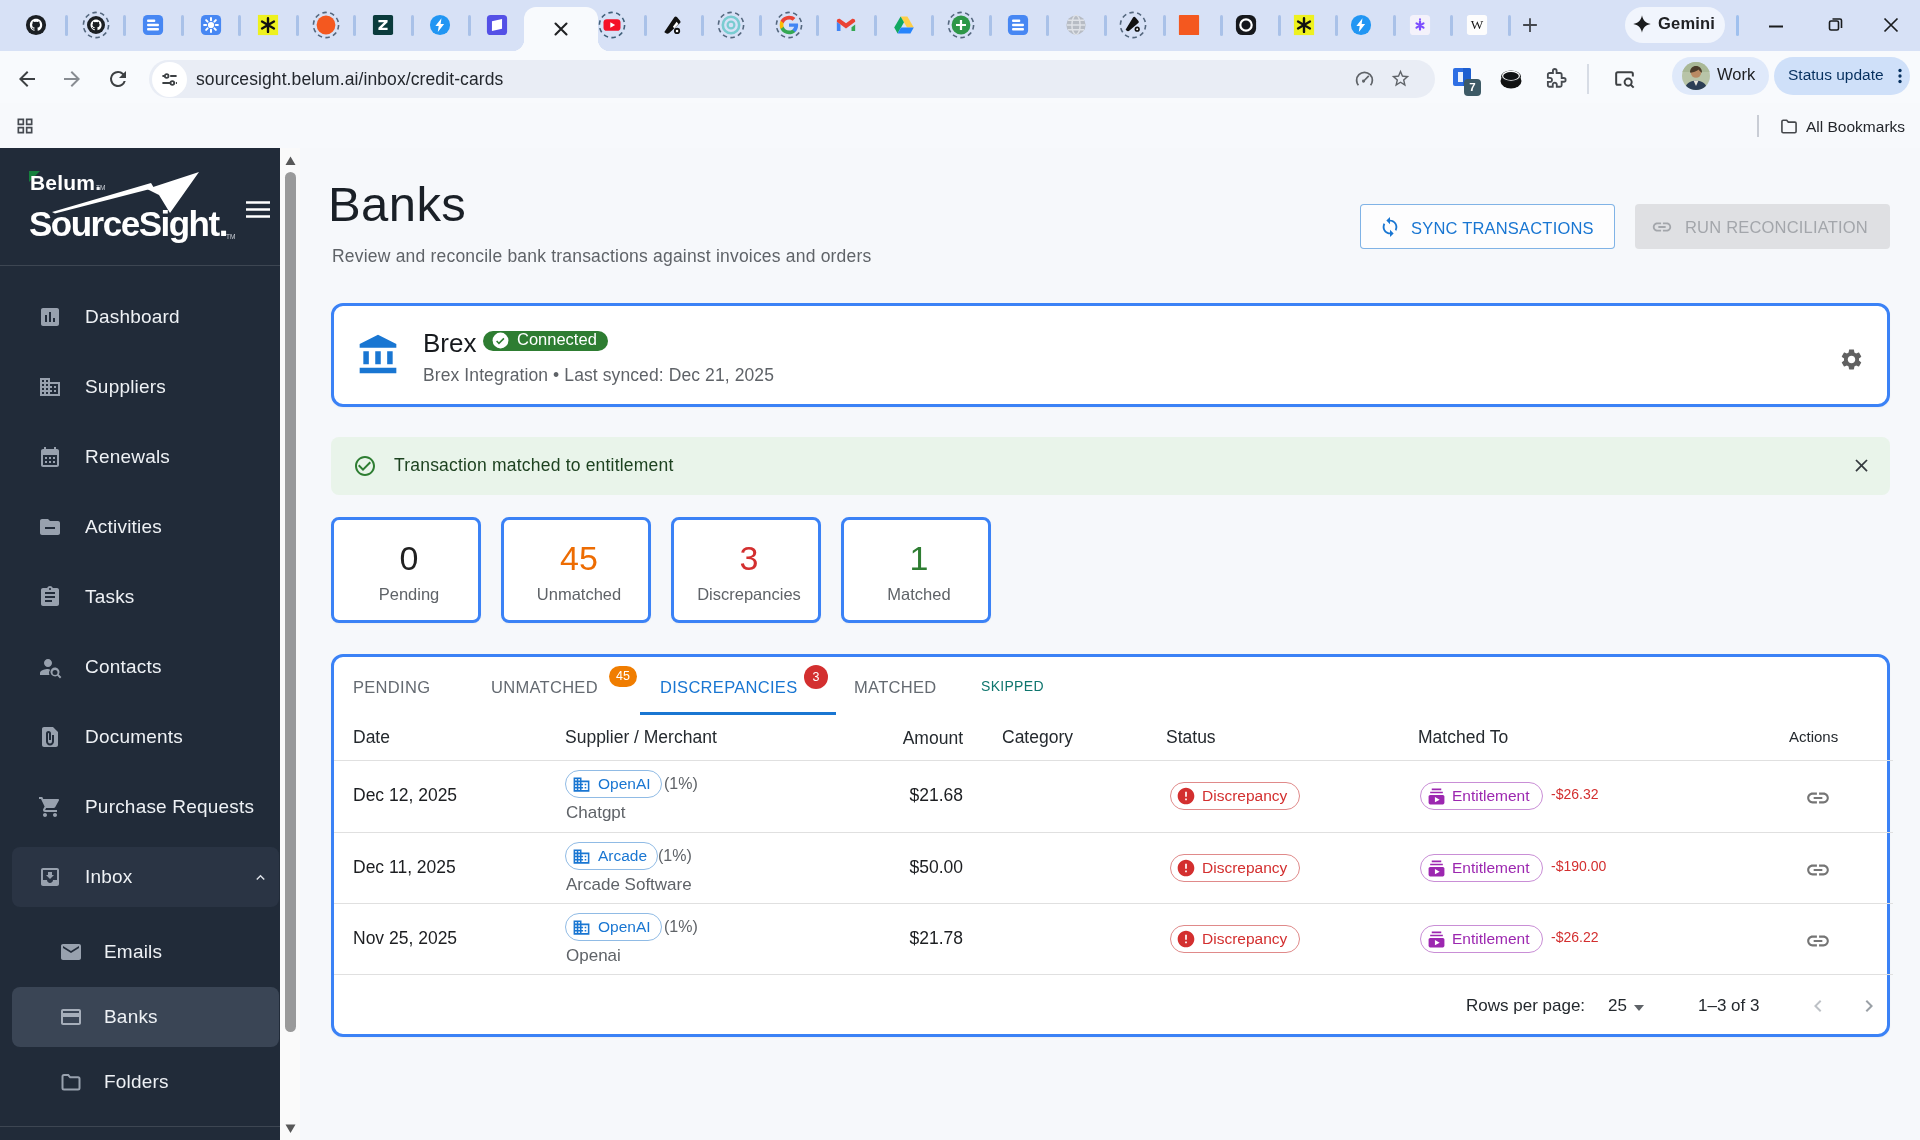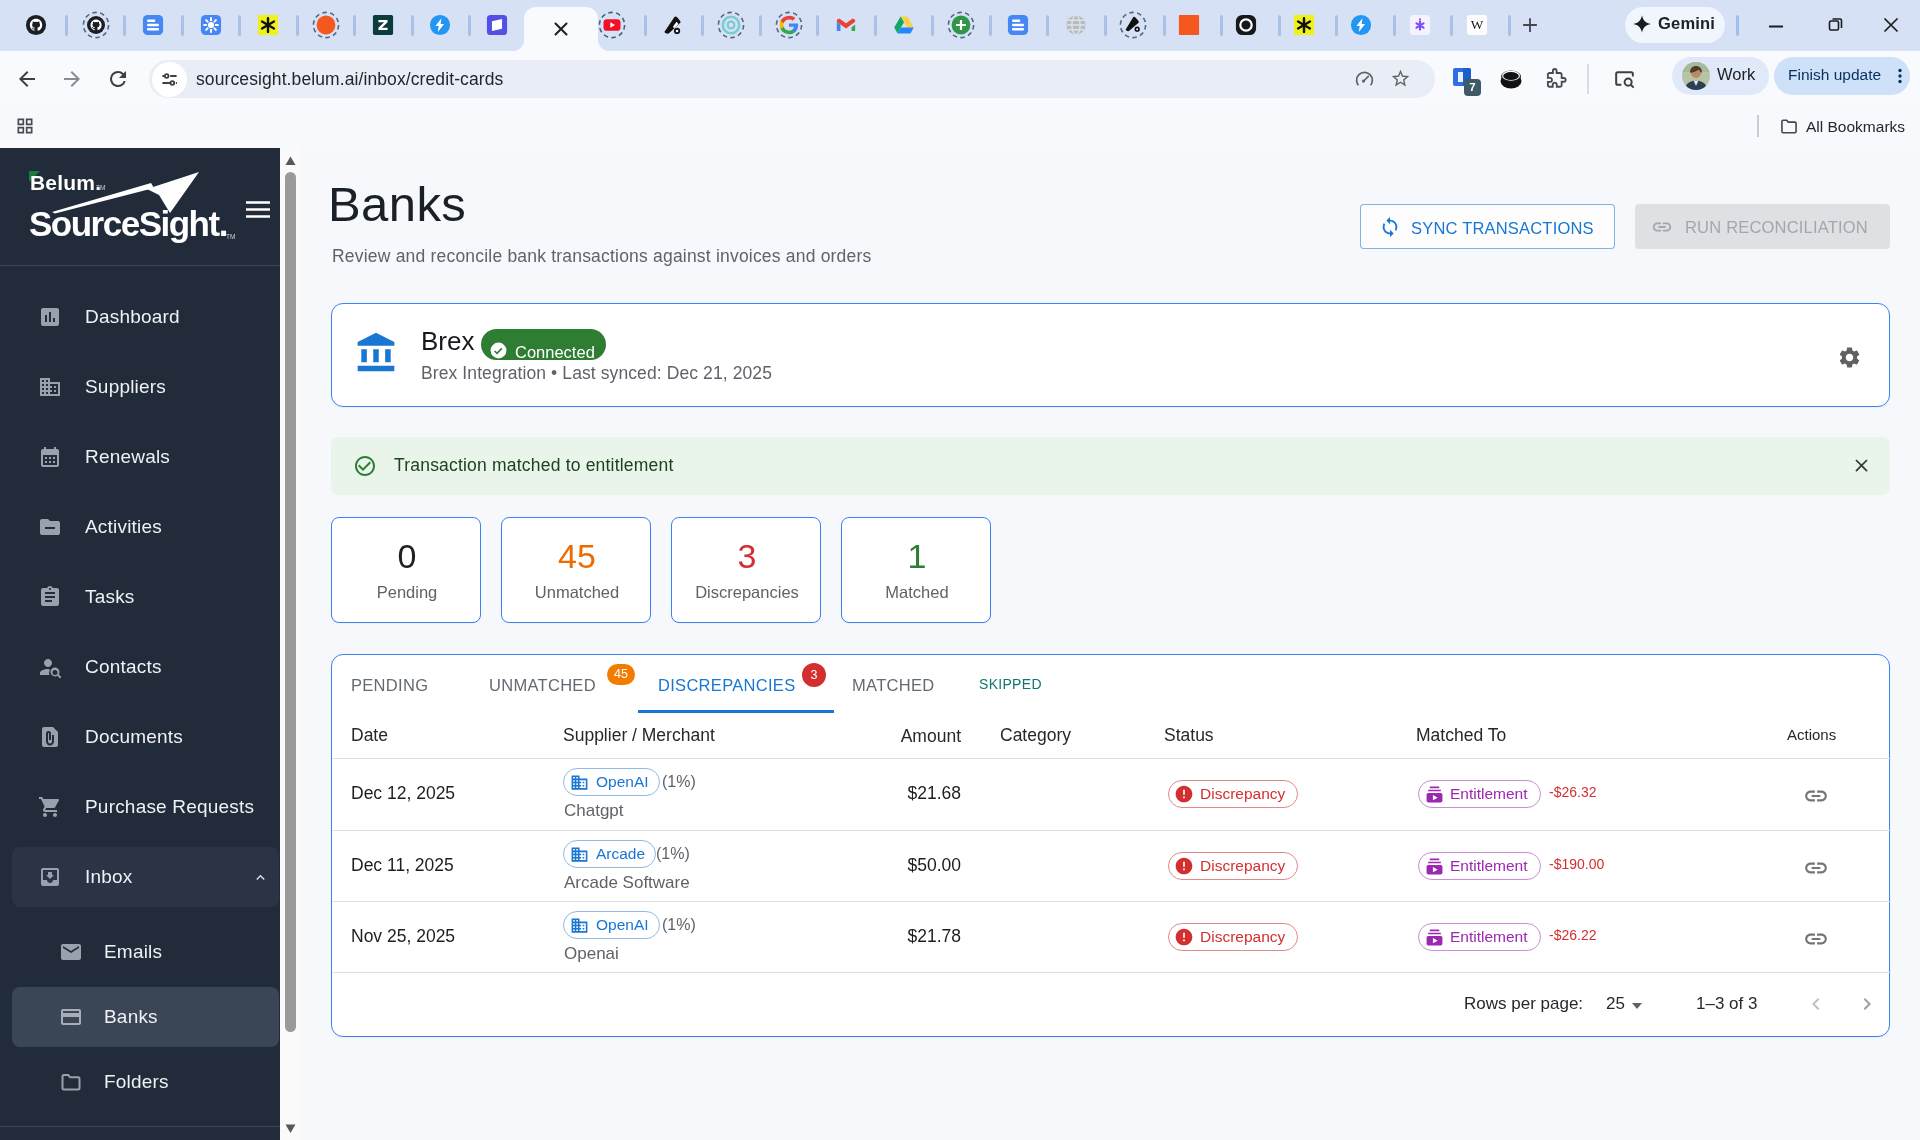--- a/index.html
+++ b/index.html
@@ -20,21 +20,21 @@
   #sidebar { position:absolute; left:0; top:0; width:280px; height:992px; background:#212b39; }
   .nav { position:absolute; left:12px; width:267px; height:60px; border-radius:8px;text-align:right; }
   .nav .ic { position:absolute; left:26px; top:18px; width:24px; height:24px; }
   .nav .lb { position:absolute; left:73px; top:19px; font-size:19px; color:#eef1f5; letter-spacing:.2px; }
   .nav.sub .ic { left:47px; }
   .nav.sub .lb { left:92px; }
   #scrollbar { position:absolute; left:280px; top:0; width:20px; height:992px; background:#fafafa; }
   #thumb { position:absolute; left:5px; top:24px; width:10.5px; height:860px; border-radius:5.5px; background:#9a9a9a; }
   
   #main { position:absolute; left:0; top:0; width:1920px; height:992px; }
-  .card { position:absolute; background:#fff; border:1px solid #3b82f6; border-radius:12px; box-shadow:0 1px 2px rgba(16,24,40,.04); }
+  .card { position:absolute; background:#fff; border:3px solid #3b82f6; border-radius:12px; box-shadow:0 1px 2px rgba(16,24,40,.04); }
   
   .dt  { left:19px; font-size:17.5px; color:#1c1e21; line-height:1; }
   .pct { left:330px; font-size:16px; color:#5f6368; line-height:1; }
   .mch { left:232px; font-size:17px; color:#5f6368; line-height:1; }
   .amt { left:529px; width:100px; text-align:right; font-size:17.5px; color:#1c1e21; line-height:1; }
   .dif { left:1217px; font-size:14px; color:#d32f2f; line-height:1; }
   .lnk { left:1471px; width:26px; height:26px; }
   .rdiv { left:0; width:1559px; height:1px; background:#e0e0e0; }
   .schip { position:absolute; left:231px; height:28px; border-radius:14px; border:1px solid #90bbe5; display:flex; align-items:center; padding:0 10px 0 6px; }
   .schip .bld { width:19px; height:19px; margin-right:7px; }
@@ -324,21 +324,21 @@
         <rect x="0" y="0" width="28" height="10" fill="#a9b897"></rect>
         <circle cx="14" cy="10.5" r="5.2" fill="#b98a63"></circle>
         <path d="M3 28c0-6 5-9.5 11-9.5S25 22 25 28z" fill="#2c3e55"></path>
         <path d="M11.5 18.5h5L14 24z" fill="#e8e4da"></path>
         <path d="M8 10.5c0-4 2.5-6.5 6-6.5s6 2.5 6 6.5c0 .8-2.7-1.5-3.5-3-1 1.5-7 3.8-8.5 3z" fill="#4a3b2a"></path>
       </g>
     </svg>
   <div class="abs" style="left:1717px;top:65px;font-size:16.5px;color:#202124">Work</div>
 
   <div class="abs" style="left:1774px;top:57px;width:136px;height:38px;border-radius:19px;background:#cfe0f9"></div>
-  <div class="abs" style="left:1788px;top:66px;font-size:15.5px;color:#06305f">Finish update</div>
+  <div class="abs" style="left:1788px;top:66px;font-size:15.5px;color:#06305f">Status update</div>
   <svg class="abs" style="left:1890px;top:66px" width="20" height="20" viewBox="0 0 24 24" fill="#06305f">
       <circle cx="12" cy="5.4" r="2"></circle>
       <circle cx="12" cy="12" r="2"></circle>
       <circle cx="12" cy="18.6" r="2"></circle>
     </svg>
 </div>
 <div id="bookbar">
   <svg class="abs" style="left:15px;top:13px" width="20" height="20" viewBox="0 0 24 24" fill="#454a50">
       <path d="M3 3h8v8H3zm2 2v4h4V5zM13 3h8v8h-8zm2 2v4h4V5zM3 13h8v8H3zm2 2v4h4v-4zM13 13h8v8h-8zm2 2v4h4v-4z"></path>
     </svg>
@@ -364,21 +364,21 @@
           <path d="M3.9 12c0-1.71 1.39-3.1 3.1-3.1h4V7H7c-2.76 0-5 2.24-5 5s2.24 5 5 5h4v-1.9H7c-1.71 0-3.1-1.39-3.1-3.1zM8 13h8v-2H8v2zm9-6h-4v1.9h4c1.71 0 3.1 1.39 3.1 3.1s-1.39 3.1-3.1 3.1h-4V17h4c2.76 0 5-2.24 5-5s-2.24-5-5-5z"></path>
         </svg>
       <div class="abs" style="left:50px;top:15px;font-size:16.5px;font-weight:500;color:#a3a6ab;letter-spacing:.2px;line-height:1">RUN RECONCILIATION</div>
     </div>
 
     <div class="card" style="left:331px;top:155px;width:1559px;height:104px">
       <svg class="abs" style="left:22px;top:27px" width="44" height="44" viewBox="0 0 24 24" fill="#1976d2">
           <path d="M4 10h3v7H4zM10.5 10h3v7h-3zM2 19h20v3H2zM17 10h3v7h-3zM12 1L2 6v2h20V6z"></path>
         </svg>
       <div class="abs" style="left:89px;top:24px;font-size:26px;font-weight:400;color:#16191d;line-height:1">Brex</div>
-      <div class="abs" style="left:149px;top:25px;height:31px;border-radius:16px;background:#2e7d32;display:flex;align-items:flex-end;padding:0 11px 0 8px">
+      <div class="abs" style="left:149px;top:25px;height:20px;border-radius:16px;background:#2e7d32;display:flex;align-items:flex-start;padding:0 11px 0 8px">
         <svg width="19" height="19" viewBox="0 0 24 24" style="margin-right:7px">
             <circle cx="12" cy="12" r="10" fill="#fff"></circle>
             <path d="M10 14.2l-2.2-2.2-1.4 1.4L10 17l7-7-1.4-1.4z" fill="#2e7d32"></path>
           </svg>
         <span style="font-size:16.5px;color:#fff;line-height:1">Connected</span>
       </div>
       <div class="abs" style="left:89px;top:61px;font-size:17.5px;color:#5f6368;letter-spacing:.1px;line-height:1">Brex Integration • Last synced: Dec 21, 2025</div>
       <svg class="abs" style="left:1505px;top:41px" width="25" height="25" viewBox="0 0 24 24" fill="#616161">
           <path d="M19.14 12.94c.04-.3.06-.61.06-.94 0-.32-.02-.64-.07-.94l2.03-1.58c.18-.14.23-.41.12-.61l-1.92-3.32c-.12-.22-.37-.29-.59-.22l-2.39.96c-.5-.38-1.03-.7-1.62-.94l-.36-2.54c-.04-.24-.24-.41-.48-.41h-3.84c-.24 0-.43.17-.47.41l-.36 2.54c-.59.24-1.13.57-1.62.94l-2.39-.96c-.22-.08-.47 0-.59.22L2.74 8.87c-.12.21-.08.47.12.61l2.03 1.58c-.05.3-.09.63-.09.94s.02.64.07.94l-2.03 1.58c-.18.14-.23.41-.12.61l1.92 3.32c.12.22.37.29.59.22l2.39-.96c.5.38 1.03.7 1.62.94l.36 2.54c.05.24.24.41.48.41h3.84c.24 0 .44-.17.47-.41l.36-2.54c.59-.24 1.13-.56 1.62-.94l2.39.96c.22.08.47 0 .59-.22l1.92-3.32c.12-.22.07-.47-.12-.61l-2.01-1.58zM12 15.6c-1.98 0-3.6-1.62-3.6-3.6s1.62-3.6 3.6-3.6 3.6 1.62 3.6 3.6-1.62 3.6-3.6 3.6z"></path>
         </svg>

